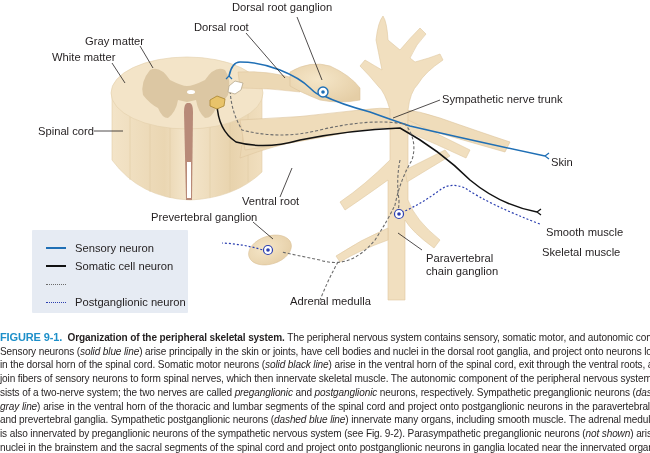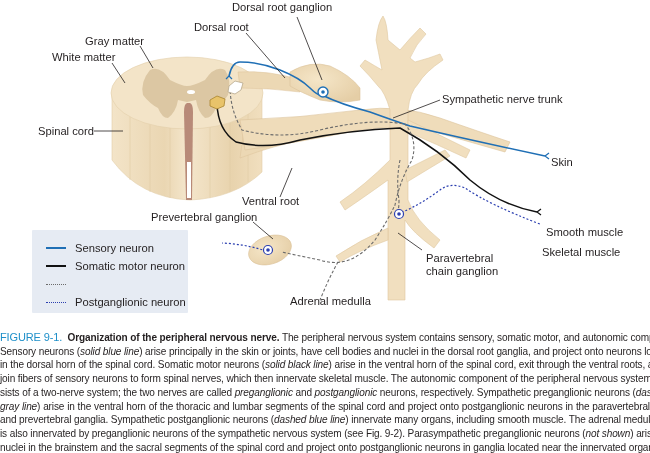--- a/index.html
+++ b/index.html
@@ -5,21 +5,21 @@
     html, body { margin: 0; padding: 0; background: #ffffff; }
     body { width: 650px; height: 453px; position: relative; overflow: hidden; font-family: "Liberation Sans", sans-serif; }
     #figure { position: absolute; left: 0; top: 0; width: 650px; height: 318px; }
     .lbl { font-family: "Liberation Sans", sans-serif; font-size: 11.2px; fill: #231f20; }
     .legend-box { position: absolute; left: 32px; top: 230px; width: 156px; height: 83px; background: #e6ebf3; border-radius: 1px; }
     .legend-row { position: absolute; left: 14px; height: 16px; display: flex; align-items: center; font-size: 11.2px; color: #231f20; font-family: "Liberation Sans", sans-serif; }
     .legend-swatch { width: 20px; height: 0; margin-right: 9px; }
     #caption { position: absolute; left: 0; top: 331px; width: 650px; font-family: "Liberation Sans", sans-serif; font-size: 10.05px; line-height: 13.7px; color: #231f20; text-align: justify; letter-spacing: -0.12px; }
     #caption .cline { display: block; white-space: nowrap; text-align-last: justify; }
     #caption .cline.last { text-align-last: left; }
-    .fig-num { color: #1d8fc9; font-weight: normal; font-size: 11px; }
+    .fig-num { color: #1d8fc9; font-weight: bold; font-size: 11px; }
     .fig-title { font-weight: bold; }
     i { font-style: italic; }
   </style>
 </head>
 <body>
 
 <svg id="figure" viewBox="0 0 650 318" width="650" height="318" xmlns="http://www.w3.org/2000/svg">
   <defs>
     <linearGradient id="cordSide" x1="0" x2="1" y1="0" y2="0">
       <stop offset="0" stop-color="#f3e4c8"></stop>
@@ -130,35 +130,35 @@
   <text class="lbl" x="290" y="305">Adrenal medulla</text>
 </svg>
 
 <div class="legend-box">
   <div class="legend-row" style="top:10px">
     <span class="legend-swatch" style="border-top:2px solid #1f6fb5"></span>
     <span>Sensory neuron</span>
   </div>
   <div class="legend-row" style="top:28px">
     <span class="legend-swatch" style="border-top:2px solid #111111"></span>
-    <span>Somatic motor neuron</span>
+    <span>Somatic cell neuron</span>
   </div>
   <div class="legend-row" style="top:46px">
     <span class="legend-swatch" style="border-top:1.5px dotted #6b6b6b"></span>
   </div>
   <div class="legend-row" style="top:64px">
     <span class="legend-swatch" style="border-top:1.5px dotted #2b3fb0"></span>
     <span>Postganglionic neuron</span>
   </div>
 </div>
 
 <div id="caption">
   <span class="cline">
     <span class="fig-num">FIGURE 9-1.</span>&nbsp;
-    <span class="fig-title">Organization of the peripheral nervous nerve.</span>
+    <span class="fig-title">Organization of the peripheral skeletal system.</span>
     <span> The peripheral nervous system contains sensory, somatic motor, and autonomic components.</span>
   </span>
   <span class="cline">Sensory neurons (<i>solid blue line</i>) arise principally in the skin or joints, have cell bodies and nuclei in the dorsal root ganglia, and project onto neurons located</span>
   <span class="cline">in the dorsal horn of the spinal cord. Somatic motor neurons (<i>solid black line</i>) arise in the ventral horn of the spinal cord, exit through the ventral roots, and</span>
   <span class="cline">join fibers of sensory neurons to form spinal nerves, which then innervate skeletal muscle. The autonomic component of the peripheral nervous system con-</span>
   <span class="cline">sists of a two-nerve system; the two nerves are called <i>preganglionic</i> and <i>postganglionic</i> neurons, respectively. Sympathetic preganglionic neurons (<i>dashed</i></span>
   <span class="cline"><i>gray line</i>) arise in the ventral horn of the thoracic and lumbar segments of the spinal cord and project onto postganglionic neurons in the paravertebral</span>
   <span class="cline">and prevertebral ganglia. Sympathetic postganglionic neurons (<i>dashed blue line</i>) innervate many organs, including smooth muscle. The adrenal medulla</span>
   <span class="cline">is also innervated by preganglionic neurons of the sympathetic nervous system (see Fig. 9-2). Parasympathetic preganglionic neurons (<i>not shown</i>) arise in</span>
   <span class="cline last">nuclei in the brainstem and the sacral segments of the spinal cord and project onto postganglionic neurons in ganglia located near the innervated organs.</span>

